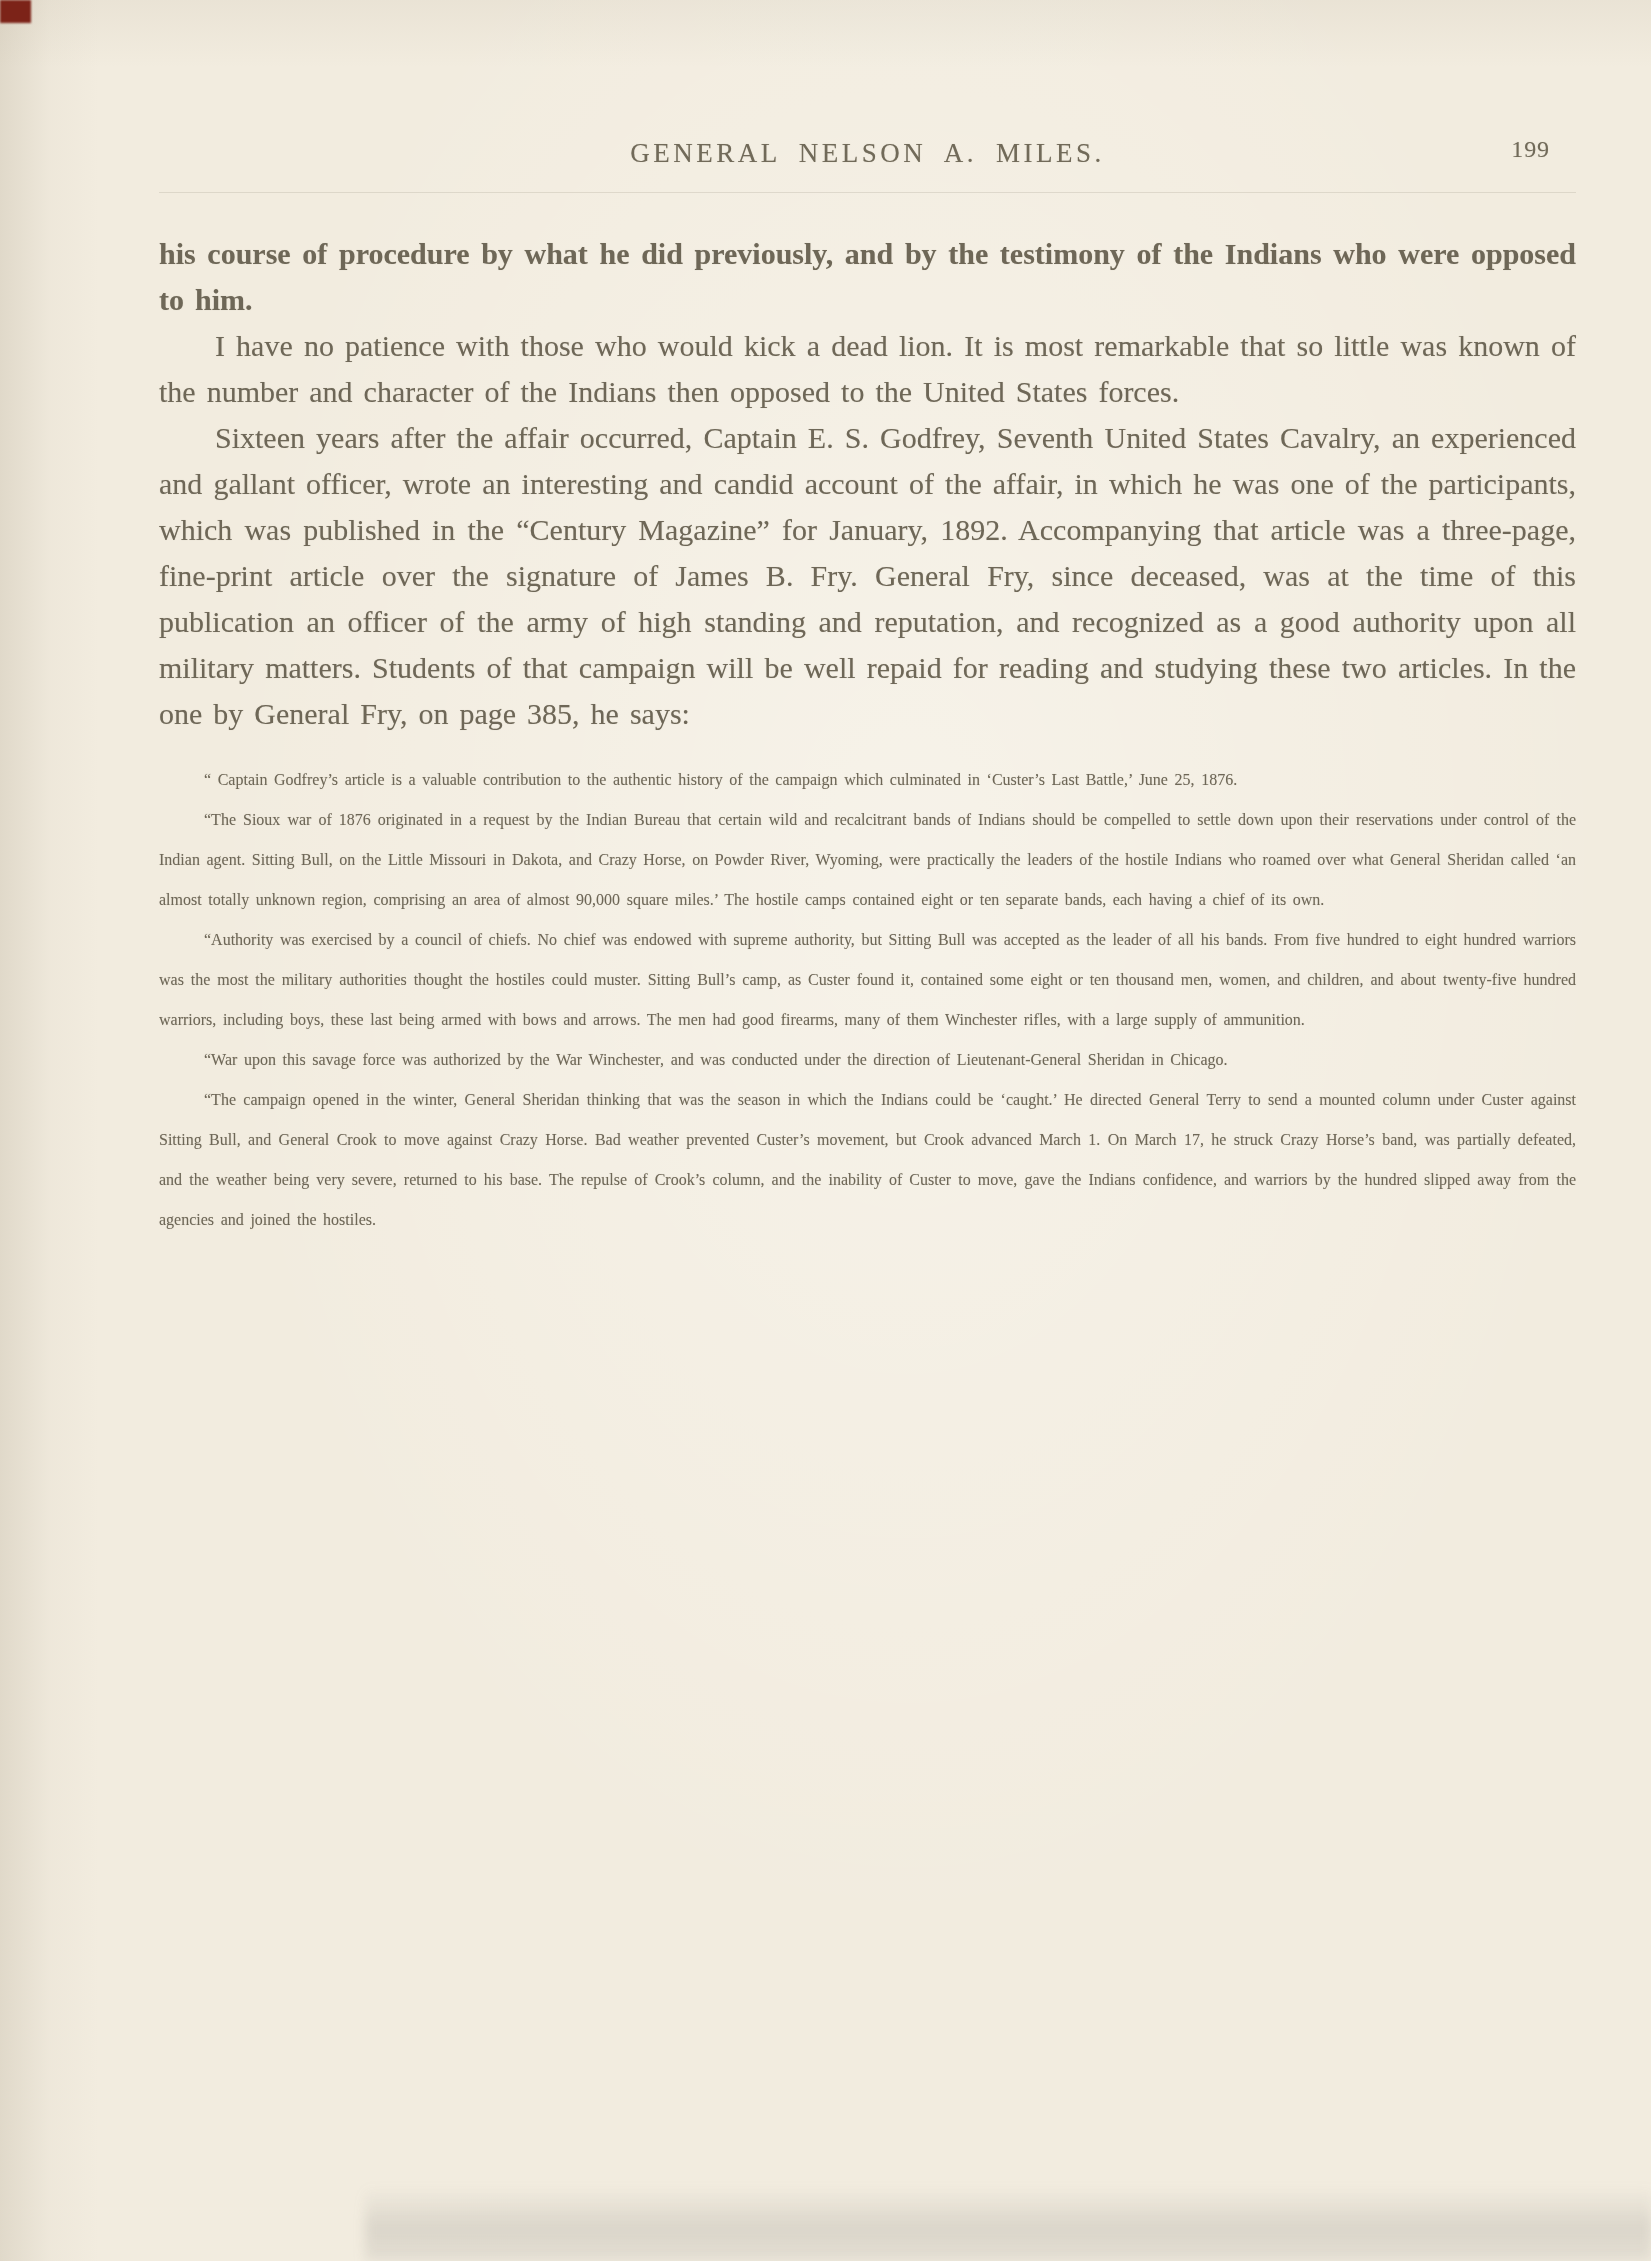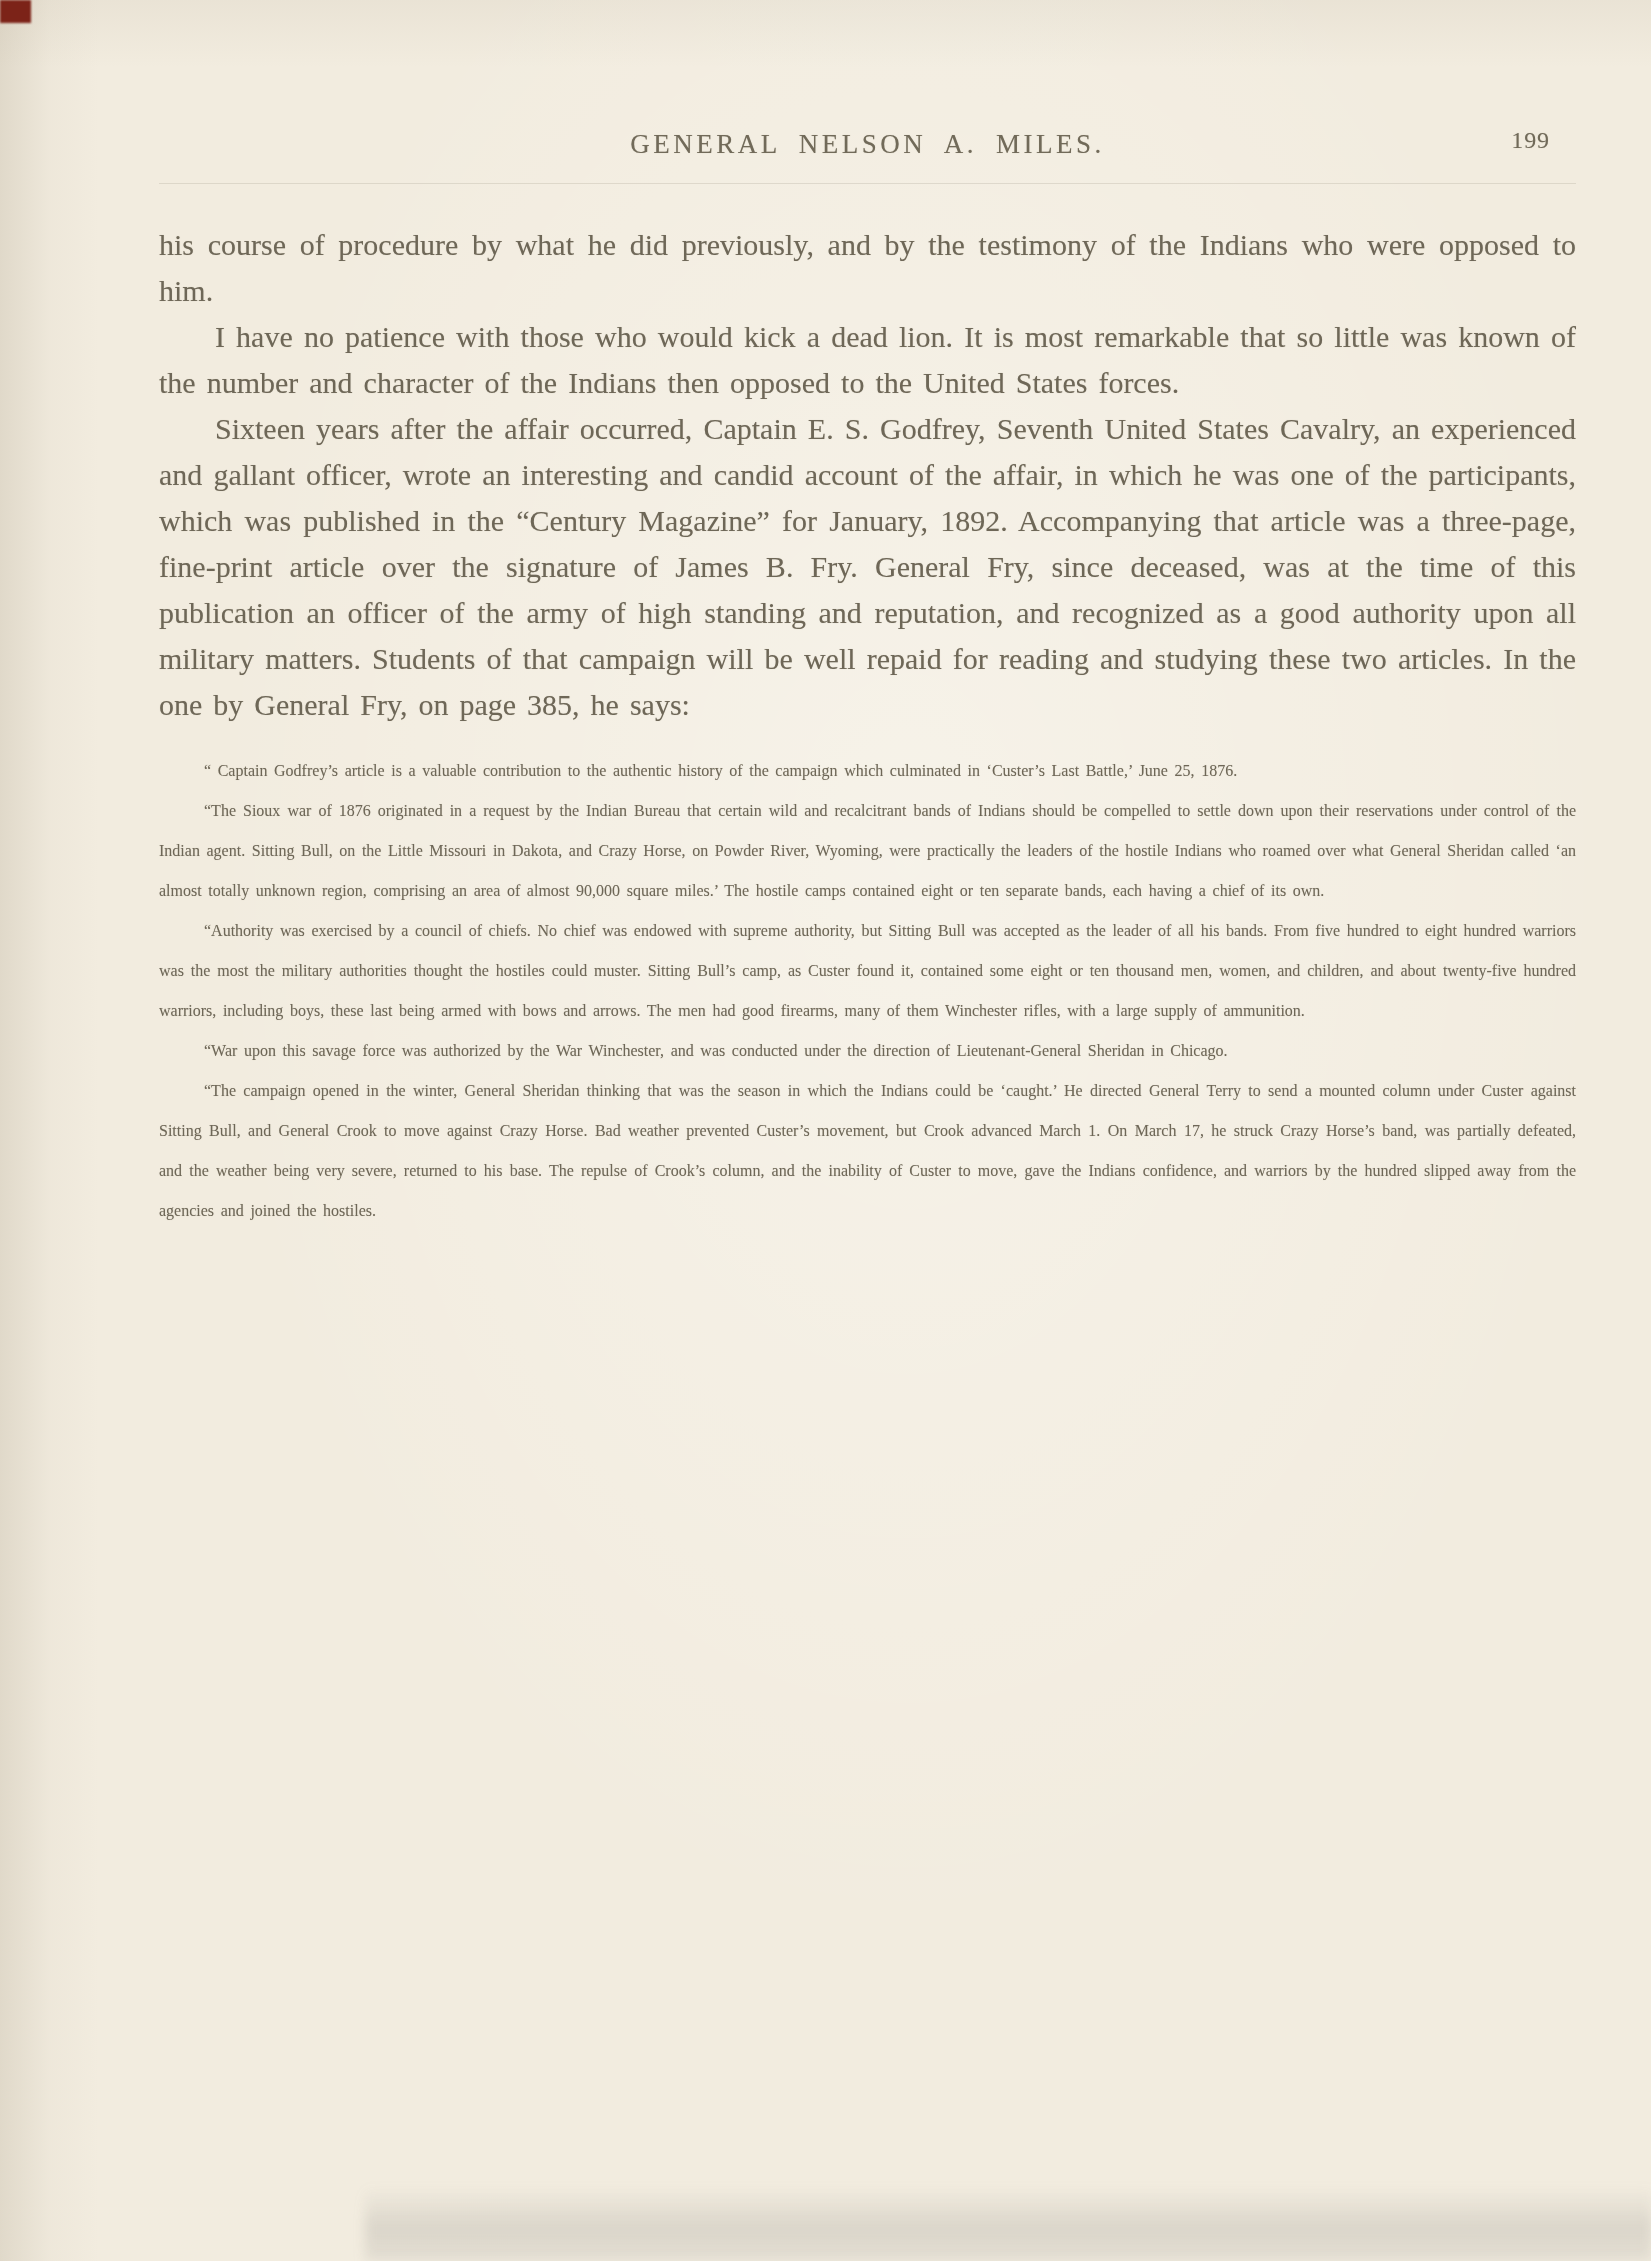--- a/index.html
+++ b/index.html
@@ -25,21 +25,21 @@
     top: 0;
     left: 0;
     width: 31px;
     height: 22.6px;
     background: #7c2318;
     filter: blur(1.3px);
   }
   .content {
     position: absolute;
     left: 159px;
-    top: 129px;
+    top: 138px;
     width: 1417px;
   }
   .header {
     position: relative;
     height: 54px;
     border-bottom: 0.9px solid rgba(110,103,87,0.16);
     margin-bottom: 38px;
   }
   .running-title {
     display: block;
@@ -63,20 +63,21 @@
     margin: 0;
     font-size: 30px;
     line-height: 46px;
     text-align: justify;
     text-indent: 56px;
     word-spacing: 3.5px;
     text-shadow: 0 0 0.9px rgba(110,103,87,0.30);
   }
   .body-text p.noindent {
     text-indent: 0;
+    font-weight: bold;
   }
   .quote-text {
     margin-top: 22.6px;
   }
   .quote-text p {
     margin: 0;
     font-size: 16px;
     line-height: 40px;
     text-align: justify;
     text-indent: 45px;

